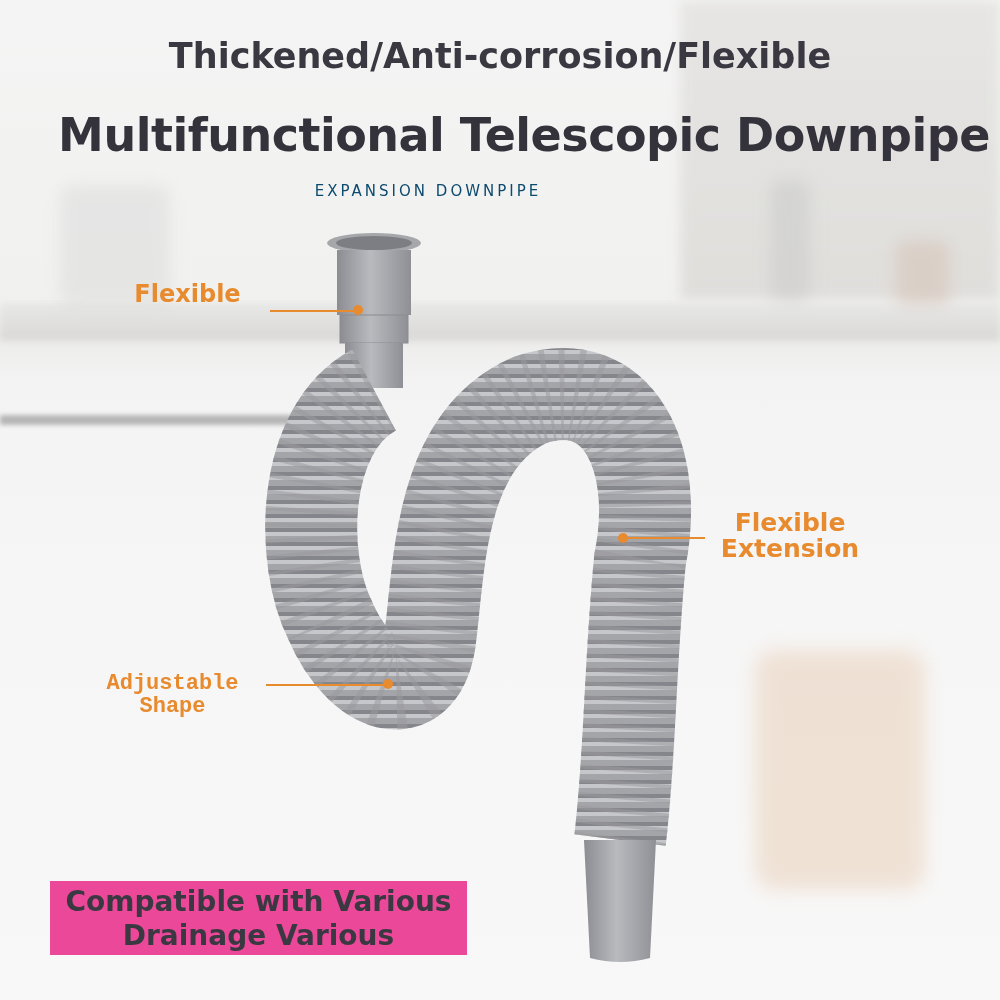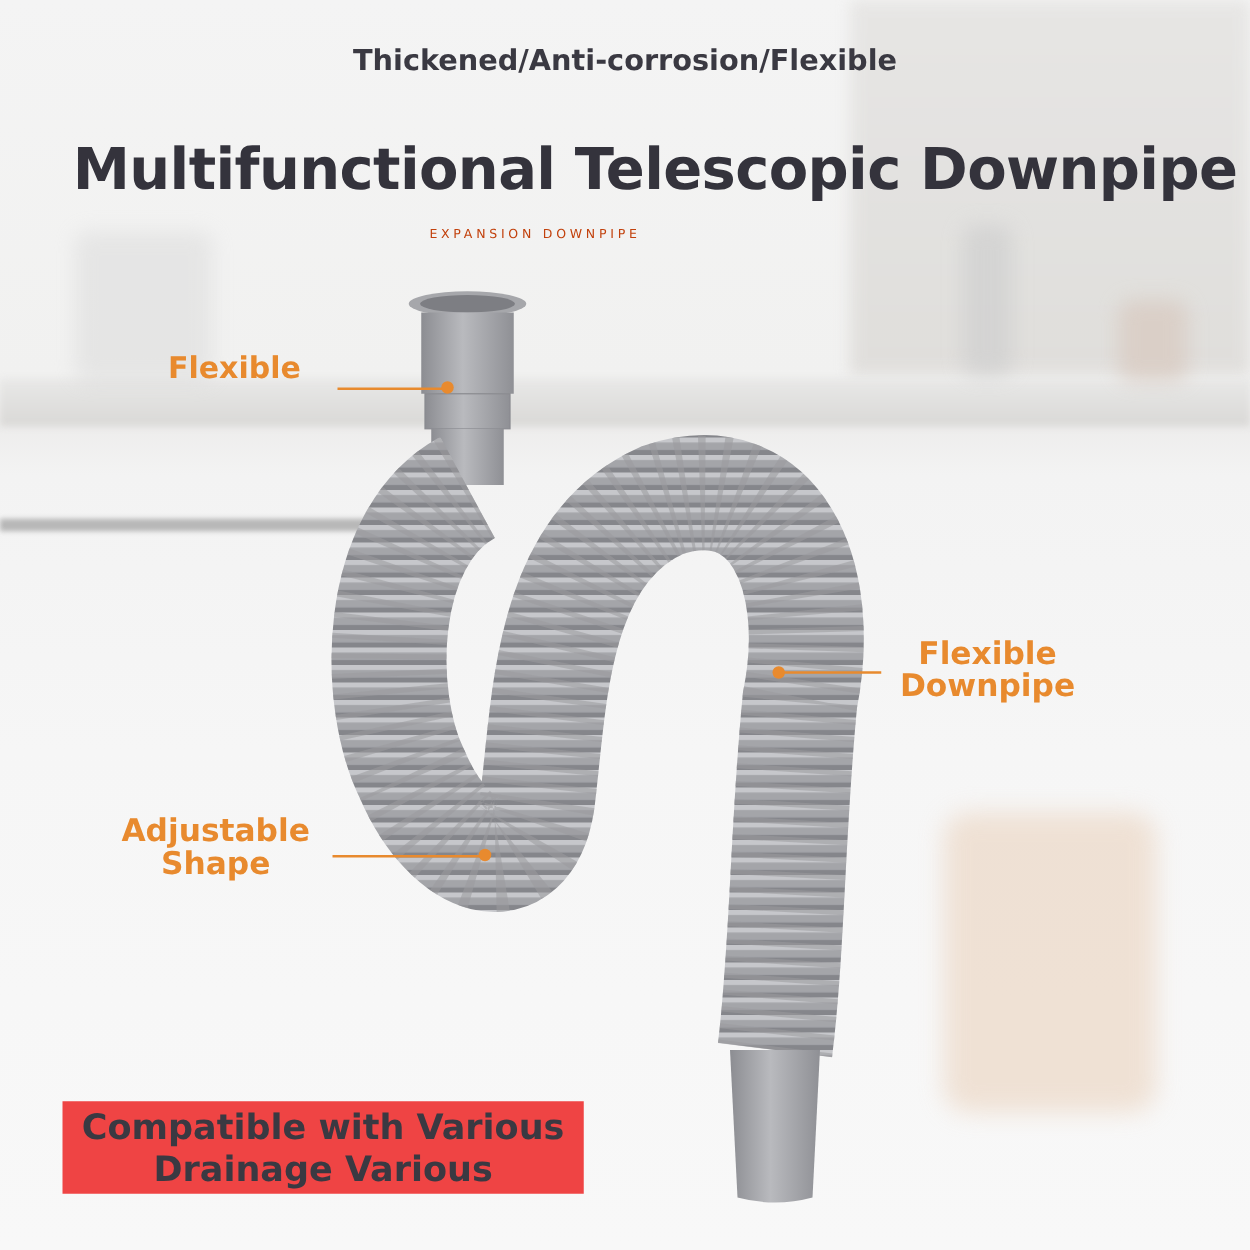--- a/index.html
+++ b/index.html
@@ -9,34 +9,34 @@
   .bg-shelf { position:absolute; left:0; top:303px; width:1000px; height:38px;
     background:linear-gradient(180deg,#e8e8e7,#d9d8d6); filter:blur(3px); }
   .bg-cabinet { position:absolute; left:680px; top:0; width:320px; height:300px;
     background:linear-gradient(180deg,#e4e3e1,#dcdad7); filter:blur(6px); opacity:.8; }
   .bg-rail { position:absolute; left:0; top:415px; width:330px; height:10px; background:#8f8f8f; filter:blur(2px); opacity:.6; }
   .bg-board { position:absolute; left:755px; top:650px; width:170px; height:240px;
     background:#ecd8c6; border-radius:20px; filter:blur(10px); opacity:.7; }
   .bg-bottle { position:absolute; background:#cfcfcf; filter:blur(8px); opacity:.7; border-radius:10px; }
 
   .t1 { position:absolute; left:0; top:36px; width:1000px; text-align:center;
-    font-weight:bold; font-size:23px; color:#3a3942; letter-spacing:0px; }
+    font-weight:bold; font-size:35px; color:#3a3942; letter-spacing:0px; }
   .t2 { position:absolute; left:0; top:108px; width:1000px; text-align:center;
     font-weight:bold; font-size:46px; color:#34333c; letter-spacing:-0.5px;margin-left:24px; }
   .t3 { position:absolute; left:0; top:182px; width:856px; text-align:center;
-    font-size:10px; color:#c2410c; letter-spacing:3px; }
+    font-size:15px; color:#0c4a6e; letter-spacing:3px; }
 
   .lbl { position:absolute; color:#e88a2e; font-weight:bold; text-align:center; line-height:1.05; }
   .lbl-joint { left:100px; top:282px; width:175px; font-size:24px; }
-  .lbl-adj { left:70px; top:652px; width:205px; font-size:25px; }
+  .lbl-adj { left:70px; top:672px; width:205px; font-size:22px;font-family:Liberation Mono, monospace; }
   .lbl-flex { left:690px; top:510px; width:200px; font-size:25px; }
   .line { position:absolute; height:2px; background:#e88a2e; }
   .dot { position:absolute; width:10px; height:10px; border-radius:50%; background:#e88a2e; }
 
-  .compat { position:absolute; left:50px; top:881px; width:417px; height:74px; background:#ef4444;
+  .compat { position:absolute; left:50px; top:881px; width:417px; height:74px; background:#ec4899;
     text-align:center; font-weight:bold; font-size:28px; color:#3a3942; line-height:34px; padding-top:4px; box-sizing:border-box; }
 
   svg.pipe { position:absolute; left:0; top:0; }
 </style>
 </head>
 <body>
 
 <div class="bg-cabinet"></div>
 <div class="bg-shelf"></div>
 <div class="bg-rail"></div>
@@ -83,21 +83,21 @@
 
 <div class="lbl lbl-adj">
   <div>Adjustable</div>
   <div>Shape</div>
 </div>
 <div class="line" style="left:266px;top:684px;width:120px;"></div>
 <div class="dot" style="left:383px;top:679px;"></div>
 
 <div class="lbl lbl-flex">
   <div>Flexible</div>
-  <div>Downpipe</div>
+  <div>Extension</div>
 </div>
 <div class="dot" style="left:618px;top:533px;"></div>
 <div class="line" style="left:625px;top:537px;width:80px;"></div>
 
 <div class="compat">
   <div>Compatible with Various</div>
   <div>Drainage Various</div>
 </div>
 
 </body></html>

